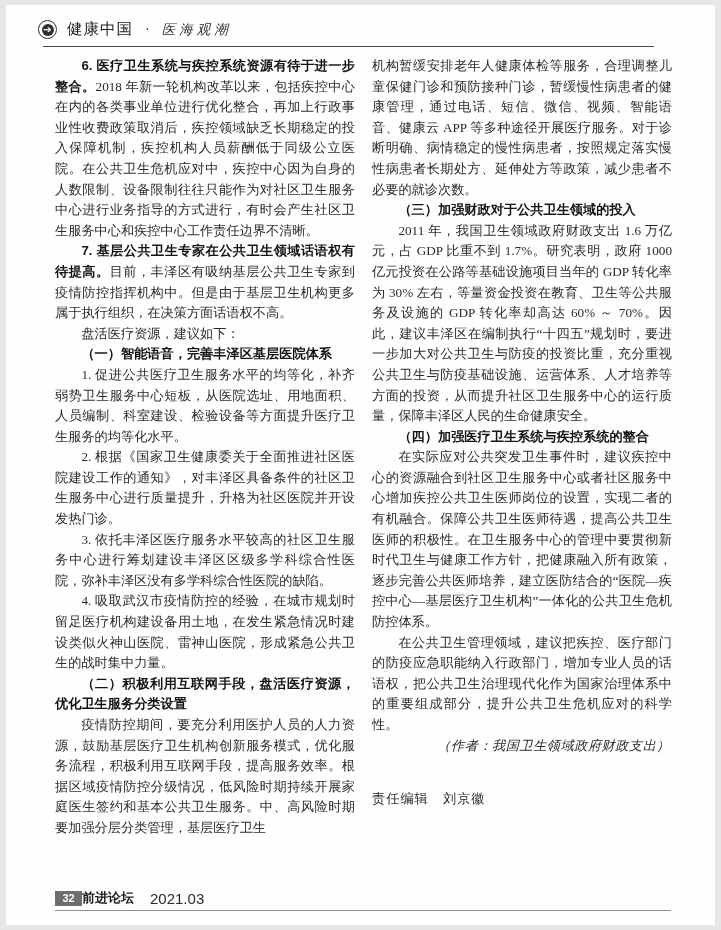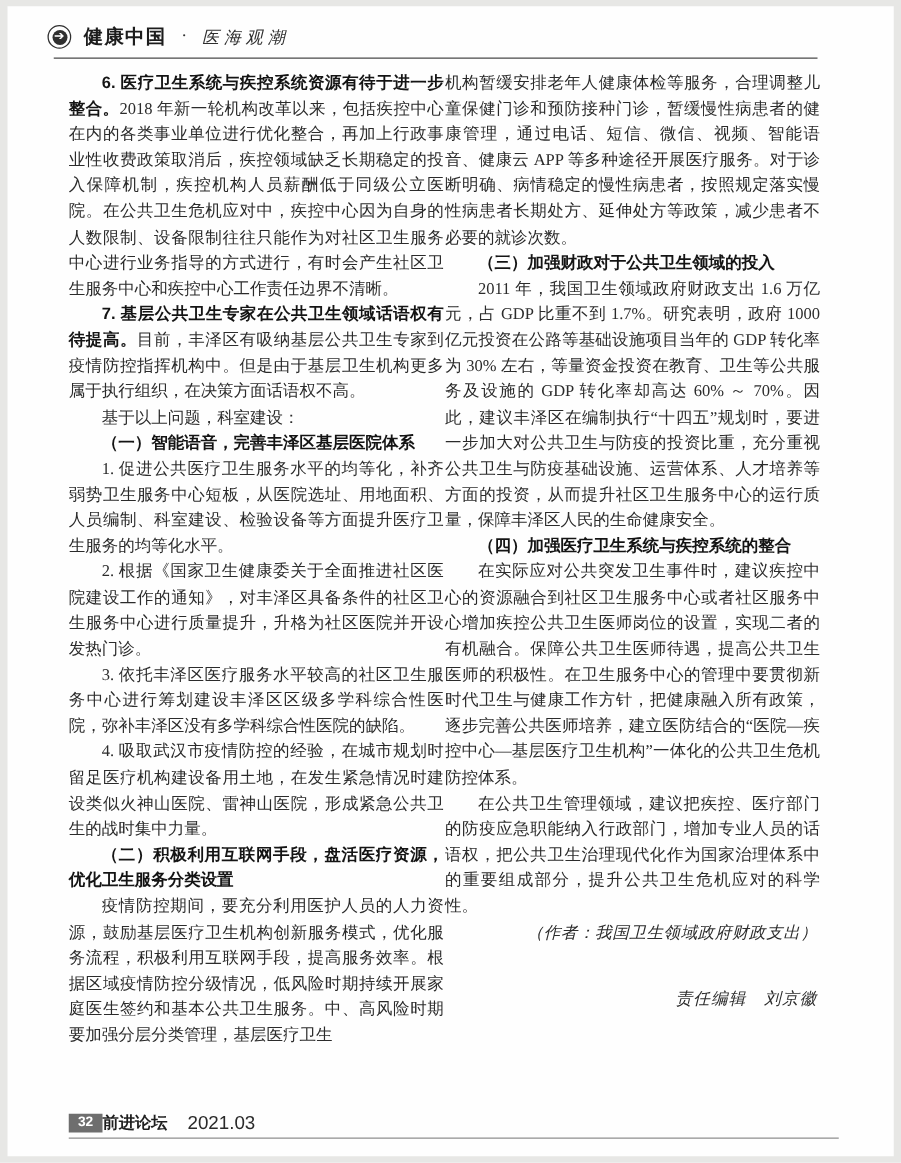--- a/index.html
+++ b/index.html
@@ -38,37 +38,37 @@
     width: 12px; height: 12px;
     background: #2f2f2f;
     border-radius: 50%;
     color: #ffffff;
     font-size: 10px; line-height: 12px;
     display: flex; align-items: center; justify-content: center;
     font-family: "DejaVu Sans", sans-serif;
   }
   .brand {
     font-family: "Liberation Sans", "DejaVu Sans", sans-serif;
-    font-weight: bold;
+    font-weight: normal;
     font-size: 15.5px;
     color: #1c1c1c;
     letter-spacing: 1px;
   }
   .brand-sep { font-size: 14px; color: #333; padding: 0 2px; }
   .section-name {
     font-style: italic;
     font-size: 13.5px;
     color: #2e2e2e;
     letter-spacing: 4px;
   }
   
   .main {
     display: flex;
     padding: 9px 56px 0 49px;
-    gap: 1px;
+    gap: 17px;
     height: 824px;
     overflow: hidden;
   }
   .col {
     width: 300px;
     flex: 0 0 auto;
     font-size: 13.2px;
     line-height: 20.6px;
     text-align: justify;
     color: #2b2b2b;
@@ -88,22 +88,20 @@
   }
   .author {
     text-indent: 0;
     text-align: right;
     font-style: italic;
     letter-spacing: 0.5px;
     padding-right: 2px;
   }
   .editor {
     text-indent: 0;
-    text-align: right;
-    font-style: italic;
     letter-spacing: 1px;
     margin-top: 33px !important;
     padding-right: 2px;
   }
   
   .footer {
     position: absolute;
     left: 49px; right: 44px; bottom: 14px;
     height: 22px;
     display: flex;
@@ -148,21 +146,21 @@
       <span class="brand-sep">·</span>
       <span class="section-name">医海观潮</span>
     </div>
     <div class="header-rule"></div>
   </div>
 
   <div class="main">
     <div class="col">
         <p class="para"><b>6. 医疗卫生系统与疾控系统资源有待于进一步整合。</b>2018 年新一轮机构改革以来，包括疾控中心在内的各类事业单位进行优化整合，再加上行政事业性收费政策取消后，疾控领域缺乏长期稳定的投入保障机制，疾控机构人员薪酬低于同级公立医院。在公共卫生危机应对中，疾控中心因为自身的人数限制、设备限制往往只能作为对社区卫生服务中心进行业务指导的方式进行，有时会产生社区卫生服务中心和疾控中心工作责任边界不清晰。</p>
         <p class="para"><b>7. 基层公共卫生专家在公共卫生领域话语权有待提高。</b>目前，丰泽区有吸纳基层公共卫生专家到疫情防控指挥机构中。但是由于基层卫生机构更多属于执行组织，在决策方面话语权不高。</p>
-        <p class="plain">基于以上问题，科室建设：</p>
+        <p class="plain">盘活医疗资源，建议如下：</p>
         <p class="heading">（一）智能语音，完善丰泽区基层医院体系</p>
         <p class="para">1. 促进公共医疗卫生服务水平的均等化，补齐弱势卫生服务中心短板，从医院选址、用地面积、人员编制、科室建设、检验设备等方面提升医疗卫生服务的均等化水平。</p>
         <p class="para">2. 根据《国家卫生健康委关于全面推进社区医院建设工作的通知》，对丰泽区具备条件的社区卫生服务中心进行质量提升，升格为社区医院并开设发热门诊。</p>
         <p class="para">3. 依托丰泽区医疗服务水平较高的社区卫生服务中心进行筹划建设丰泽区区级多学科综合性医院，弥补丰泽区没有多学科综合性医院的缺陷。</p>
         <p class="para">4. 吸取武汉市疫情防控的经验，在城市规划时留足医疗机构建设备用土地，在发生紧急情况时建设类似火神山医院、雷神山医院，形成紧急公共卫生的战时集中力量。</p>
         <p class="heading">（二）积极利用互联网手段，盘活医疗资源，优化卫生服务分类设置</p>
         <p class="para">疫情防控期间，要充分利用医护人员的人力资源，鼓励基层医疗卫生机构创新服务模式，优化服务流程，积极利用互联网手段，提高服务效率。根据区域疫情防控分级情况，低风险时期持续开展家庭医生签约和基本公共卫生服务。中、高风险时期要加强分层分类管理，基层医疗卫生</p>
       </div>
     <div class="col">
         <p class="cont">机构暂缓安排老年人健康体检等服务，合理调整儿童保健门诊和预防接种门诊，暂缓慢性病患者的健康管理，通过电话、短信、微信、视频、智能语音、健康云 APP 等多种途径开展医疗服务。对于诊断明确、病情稳定的慢性病患者，按照规定落实慢性病患者长期处方、延伸处方等政策，减少患者不必要的就诊次数。</p>

